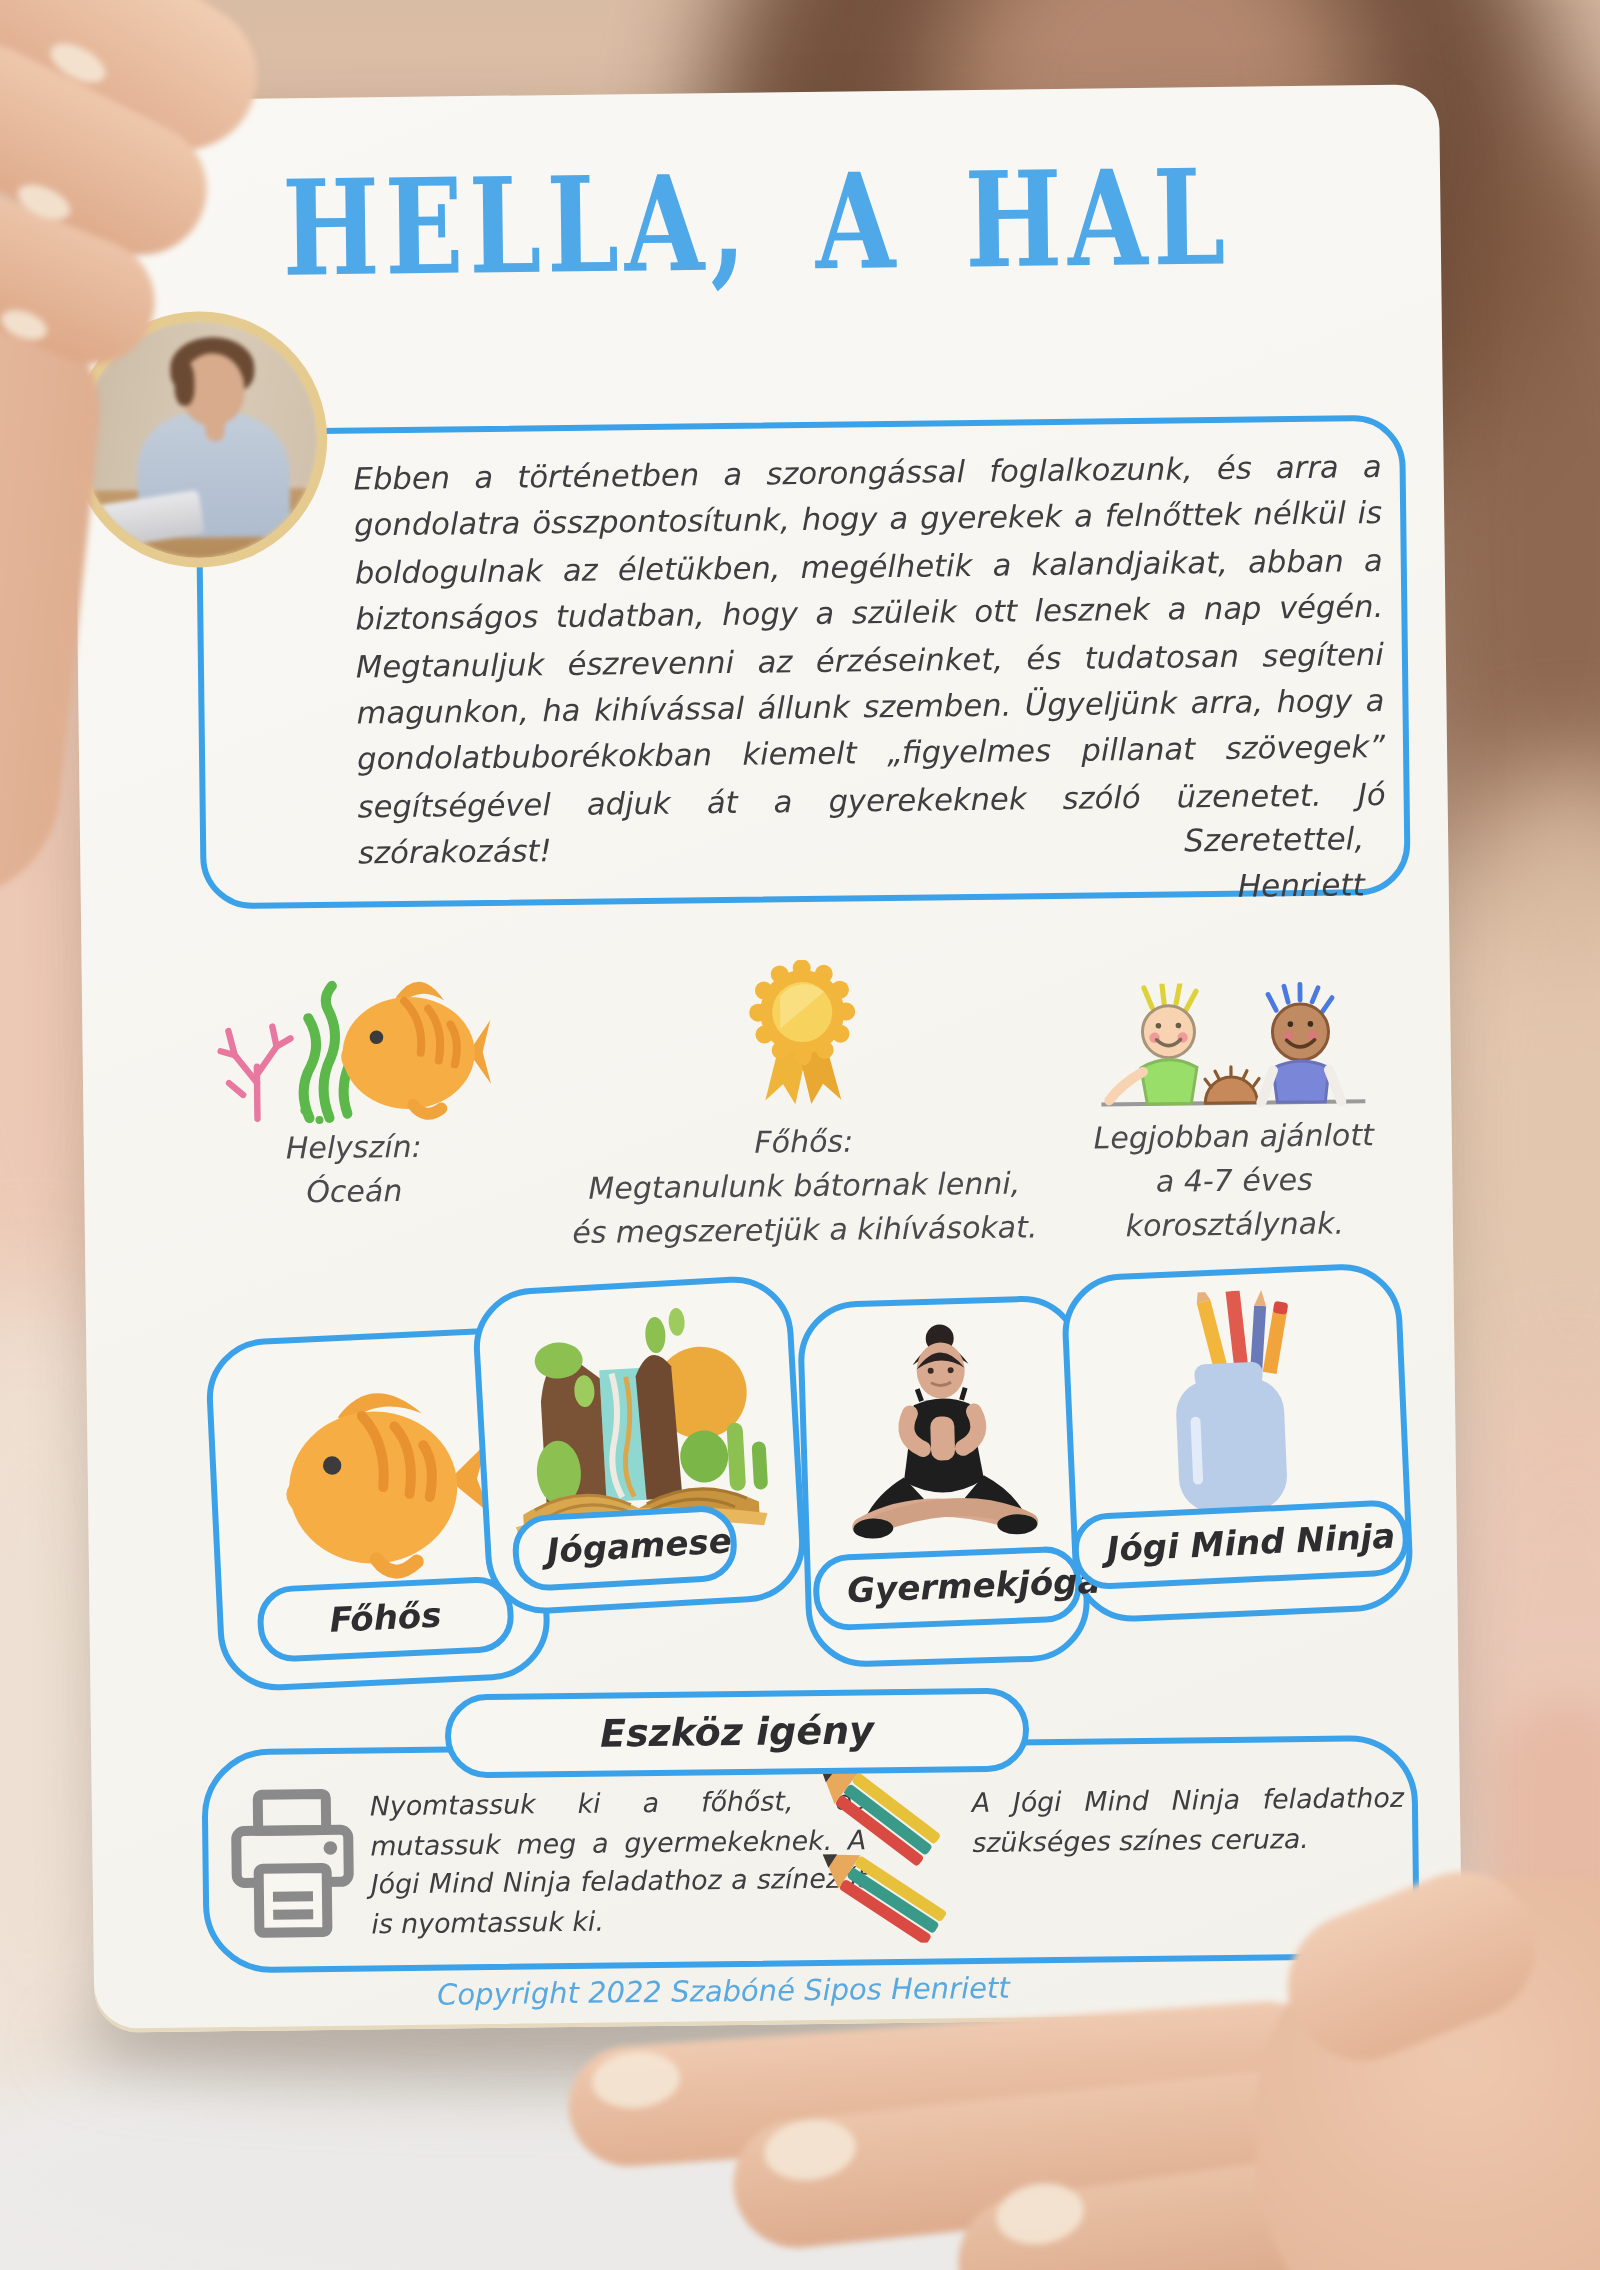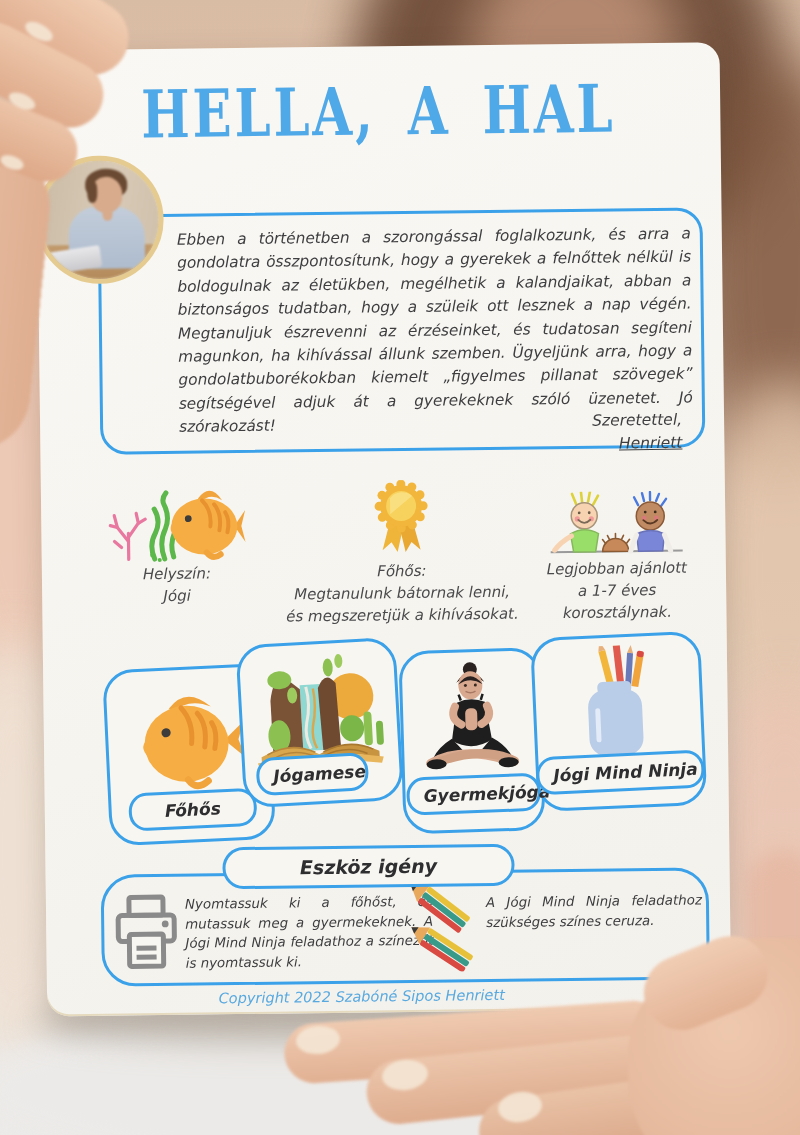--- a/index.html
+++ b/index.html
@@ -32,21 +32,21 @@
   .title{position:absolute;left:0;top:26px;width:100%;text-align:center;
          font-family:"DejaVu Serif",serif;font-weight:700;font-size:54px;color:#4fa8e8;
          letter-spacing:3px;word-spacing:12px;transform:scale(.95,1.22);transform-origin:center top;}
 
   
   .intro-box{position:absolute;left:60px;top:165px;width:605px;height:240px;
              border:3px solid #3ba1e9;border-radius:26px;box-sizing:border-box;}
   .intro-text{position:absolute;left:76px;top:12px;width:514px;font-style:italic;
               font-size:15.3px;line-height:23.4px;color:#3e3e40;text-align:justify;}
   .sign{position:absolute;right:20px;font-style:italic;font-size:15.5px;color:#3e3e40;}
-  .sign1{top:200px;} .sign2{top:223px;text-decoration:underline;}
+  .sign1{top:200px;} .sign2{top:223px;}
 
   .avatar{position:absolute;left:-2px;top:106px;width:128px;height:128px;border-radius:50%;
           border:5px solid #e5cb90;box-sizing:border-box;overflow:hidden;z-index:6;
           box-shadow:inset 0 0 0 3px #fbf9f4;background:#d7c8b4;}
   .av{position:absolute;}
   .av-wall{inset:0;background:linear-gradient(100deg,#cabba6 0%,#d8cab6 55%,#cfc0ac 100%);}
   .av-desk{left:-10px;top:84px;width:140px;height:50px;background:linear-gradient(180deg,#c29a6c,#ad8353);}
   .av-body{left:28px;top:46px;width:76px;height:62px;border-radius:28px 30px 8px 8px;
            background:linear-gradient(180deg,#c3cdda,#aebcce);}
   .av-head{left:50px;top:16px;width:32px;height:36px;border-radius:50% 50% 46% 46%;background:#d7ab8c;}
@@ -190,21 +190,21 @@
             <path d="M69 40 Q60 46 68 56 L76 50 Z" fill="#f6ae44"></path>
             <path d="M96 20 Q106 30 104 46" stroke="#e8922f" stroke-width="4" fill="none" stroke-linecap="round"></path>
             <path d="M108 24 Q116 34 113 50" stroke="#e8922f" stroke-width="4" fill="none" stroke-linecap="round"></path>
             <path d="M119 32 Q124 40 121 52" stroke="#e8922f" stroke-width="4" fill="none" stroke-linecap="round"></path>
             <circle cx="82" cy="38" r="3.4" fill="#3c3c3c"></circle>
             <path d="M100 72 Q106 80 114 74" stroke="#f2a43c" stroke-width="6" fill="none" stroke-linecap="round"></path>
           </g>
         </svg>
       </div>
       <div class="fact-line">Helyszín:</div>
-      <div class="fact-line">Jógi</div>
+      <div class="fact-line">Óceán</div>
     </div>
 
     <div class="fact f2">
       <div class="art">
         <svg width="62" height="80" viewBox="0 0 62 80">
           <path d="M21 36 L12 70 L21 62 L27 72 L34 42 Z" fill="#efb43a"></path>
           <path d="M41 36 L50 70 L41 62 L35 72 L28 42 Z" fill="#e8a832"></path>
           <g fill="#f1b63b">
             <circle cx="31" cy="4" r="4.5"></circle>
               <circle cx="42" cy="7" r="4.5"></circle>
@@ -273,21 +273,21 @@
             <path d="M97 29 Q104 36 111 29" stroke="#5a3a24" stroke-width="1.8" fill="none" stroke-linecap="round"></path>
             <circle cx="99" cy="21" r="1.4" fill="#3c2c1c"></circle>
               <circle cx="109" cy="21" r="1.4" fill="#3c2c1c"></circle>
             <path d="M90 43 Q104 36 118 43 L116 60 L92 60 Z" fill="#7a86d8" stroke="#6a72b8" stroke-width="1.5"></path>
             <path d="M90 44 L84 60" stroke="#f0ede8" stroke-width="5" stroke-linecap="round"></path>
             <path d="M118 44 L124 60" stroke="#f0ede8" stroke-width="5" stroke-linecap="round"></path>
           </g>
         </svg>
       </div>
       <div class="fact-line">Legjobban ajánlott</div>
-      <div class="fact-line">a 1-7 éves</div>
+      <div class="fact-line">a 4-7 éves</div>
       <div class="fact-line">korosztálynak.</div>
     </div>
   </div>
 
   <div class="card card1">
     <svg width="120" height="120" viewBox="0 0 120 120" style="margin-top:14px">
       <path d="M96 58 L116 40 L110 58 L116 76 Z" fill="#f2a43c"></path>
       <path d="M42 24 Q60 2 84 24 Q62 14 46 28 Z" fill="#f2a43c"></path>
       <ellipse cx="58" cy="60" rx="42" ry="38" fill="#f6ae44"></ellipse>
       <path d="M22 52 Q8 60 20 72 L30 62 Z" fill="#f6ae44"></path>

